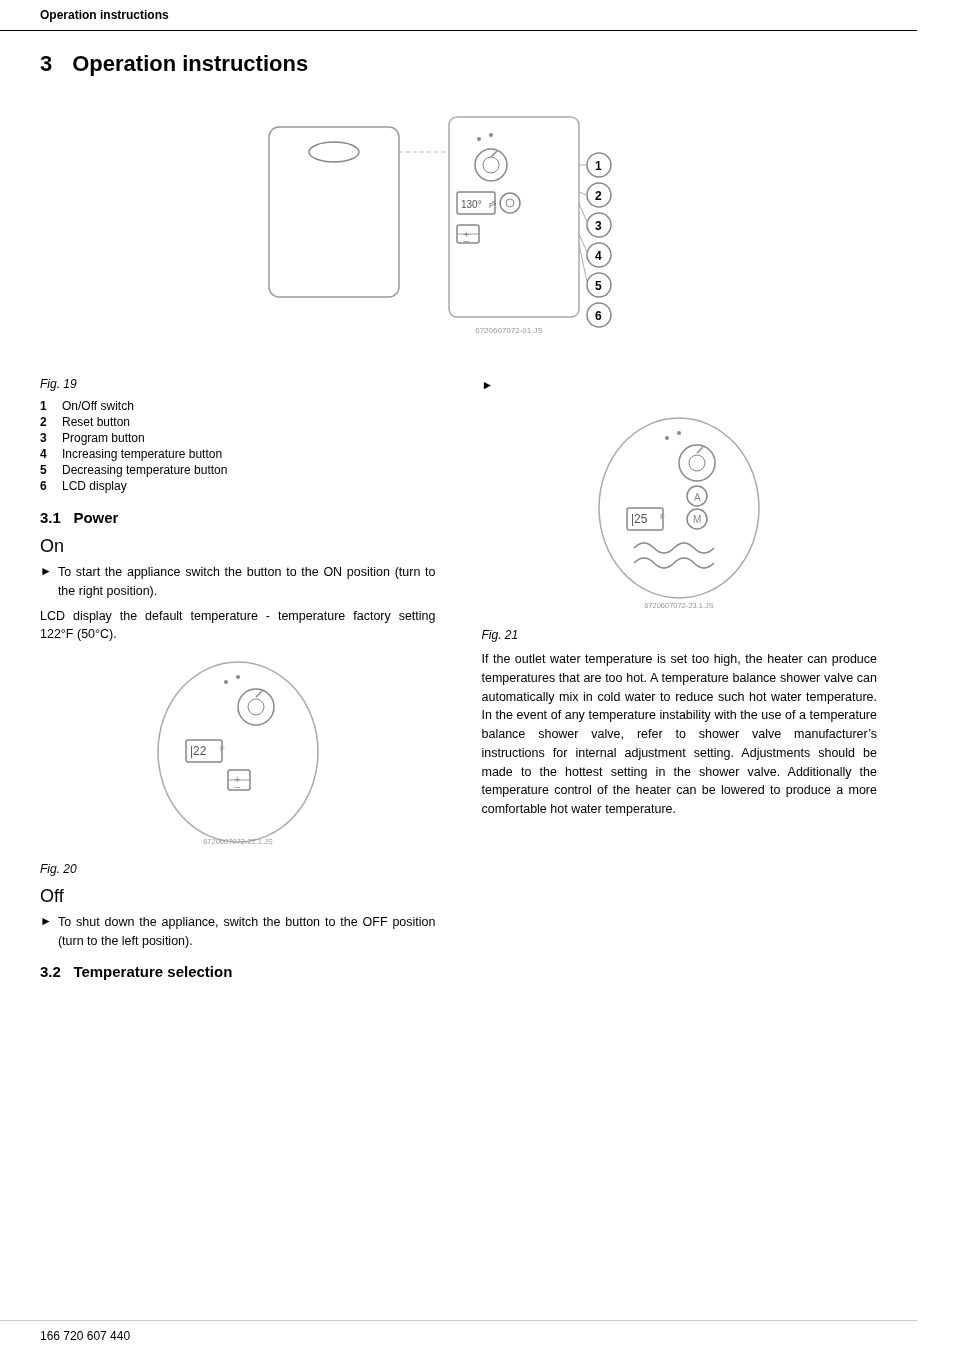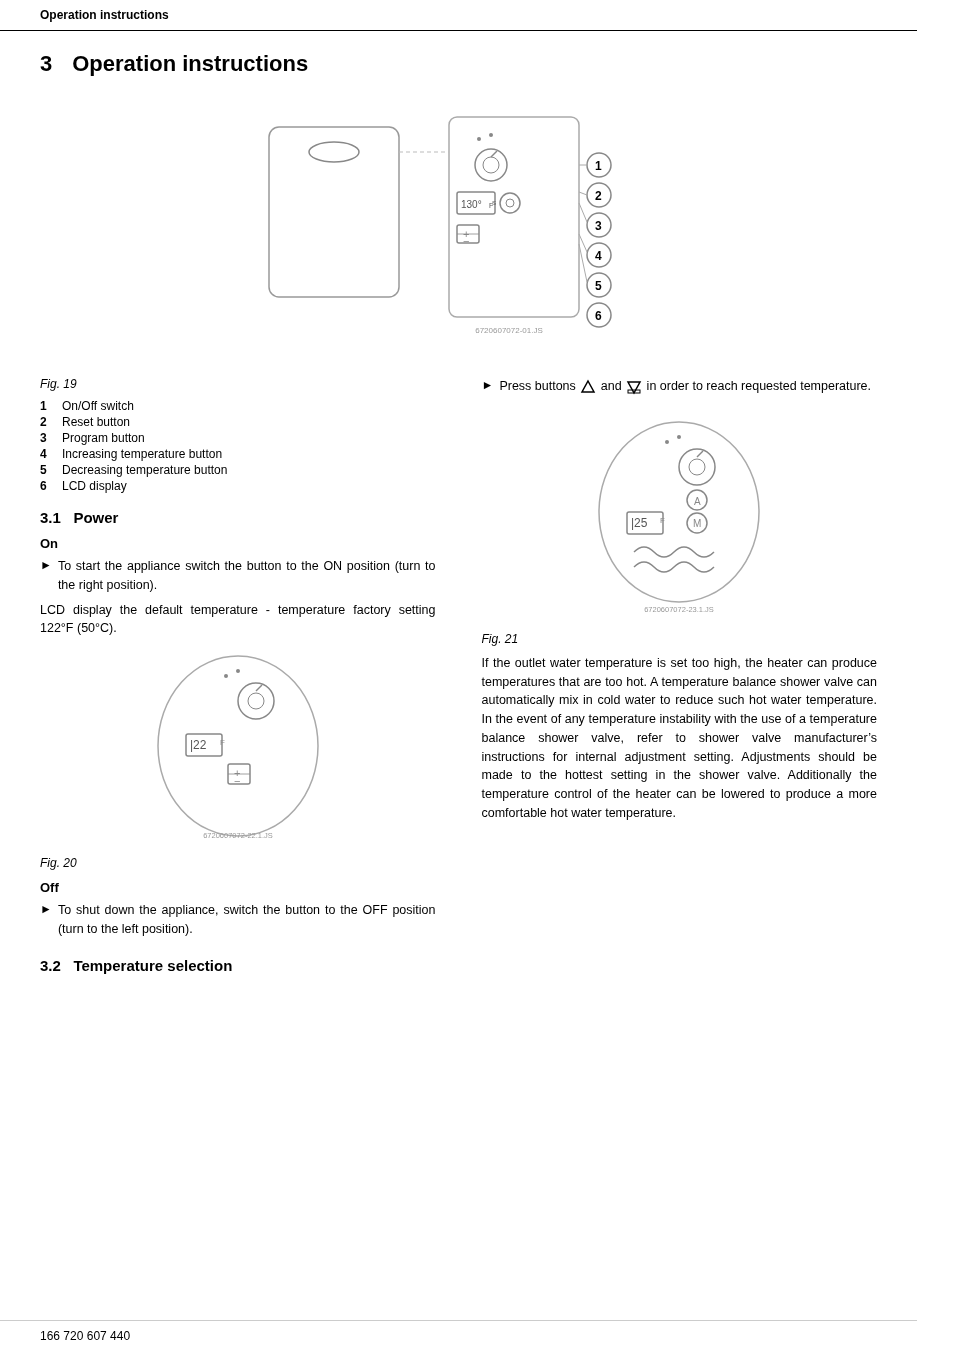--- a/index.html
+++ b/index.html
@@ -75,22 +75,22 @@
       font-weight: bold;
       min-width: 14px;
     }
     .subsection-title {
       font-size: 15px;
       font-weight: bold;
       margin-bottom: 8px;
       margin-top: 12px;
     }
     .sub-sub-title {
-      font-weight: bold;
-      font-size: 13px;
+      font-weight: normal;
+      font-size: 18px;
       margin-bottom: 6px;
       margin-top: 10px;
     }
     p {
       font-size: 12.5px;
       line-height: 1.5;
       margin-bottom: 8px;
       text-align: justify;
     }
     .bullet-item {
@@ -278,44 +278,32 @@
         </div>
         <div class="fig-label">Fig. 20</div>
 
         <div class="sub-sub-title">Off</div>
 
         <div class="bullet-item">
           <span class="bullet-arrow">►</span>
           <span class="bullet-text">To shut down the appliance, switch the button to the OFF position (turn to the left position).</span>
         </div>
 
-        <div class="subsection-title" style="margin-top:18px;">
+        <div class="subsection-title" style="margin-top:12px;">
           <span>3.2</span>&nbsp;&nbsp;
           <span>Temperature selection</span>
         </div>
 
 
       </div>
 
       <div class="right-col">
 
         <div class="bullet-item" style="margin-bottom: 16px;">
           <span class="bullet-arrow">►</span>
-          <span class="bullet-text">
-            Press buttons
-            <svg width="18" height="18" viewBox="0 0 18 18" style="vertical-align:middle; display:inline-block;">
-              <polygon points="9,3 15,14 3,14" fill="none" stroke="#000" stroke-width="1.5"></polygon>
-            </svg>
-            <span> and </span>
-            <svg width="18" height="18" viewBox="0 0 18 18" style="vertical-align:middle; display:inline-block;">
-              <polygon points="9,15 15,4 3,4" fill="none" stroke="#000" stroke-width="1.5"></polygon>
-              <rect x="3" y="12" width="12" height="3" fill="none" stroke="#000" stroke-width="1"></rect>
-            </svg>
-            in order to reach requested temperature.
-          </span>
         </div>
 
         <div class="figure-container">
           <svg width="200" height="210" viewBox="0 0 200 210">
 
             <ellipse cx="100" cy="100" rx="80" ry="90" fill="none" stroke="#aaa" stroke-width="1.5"></ellipse>
 
             <circle cx="88" cy="30" r="2" fill="#888"></circle>
             <circle cx="100" cy="25" r="2" fill="#888"></circle>
 

